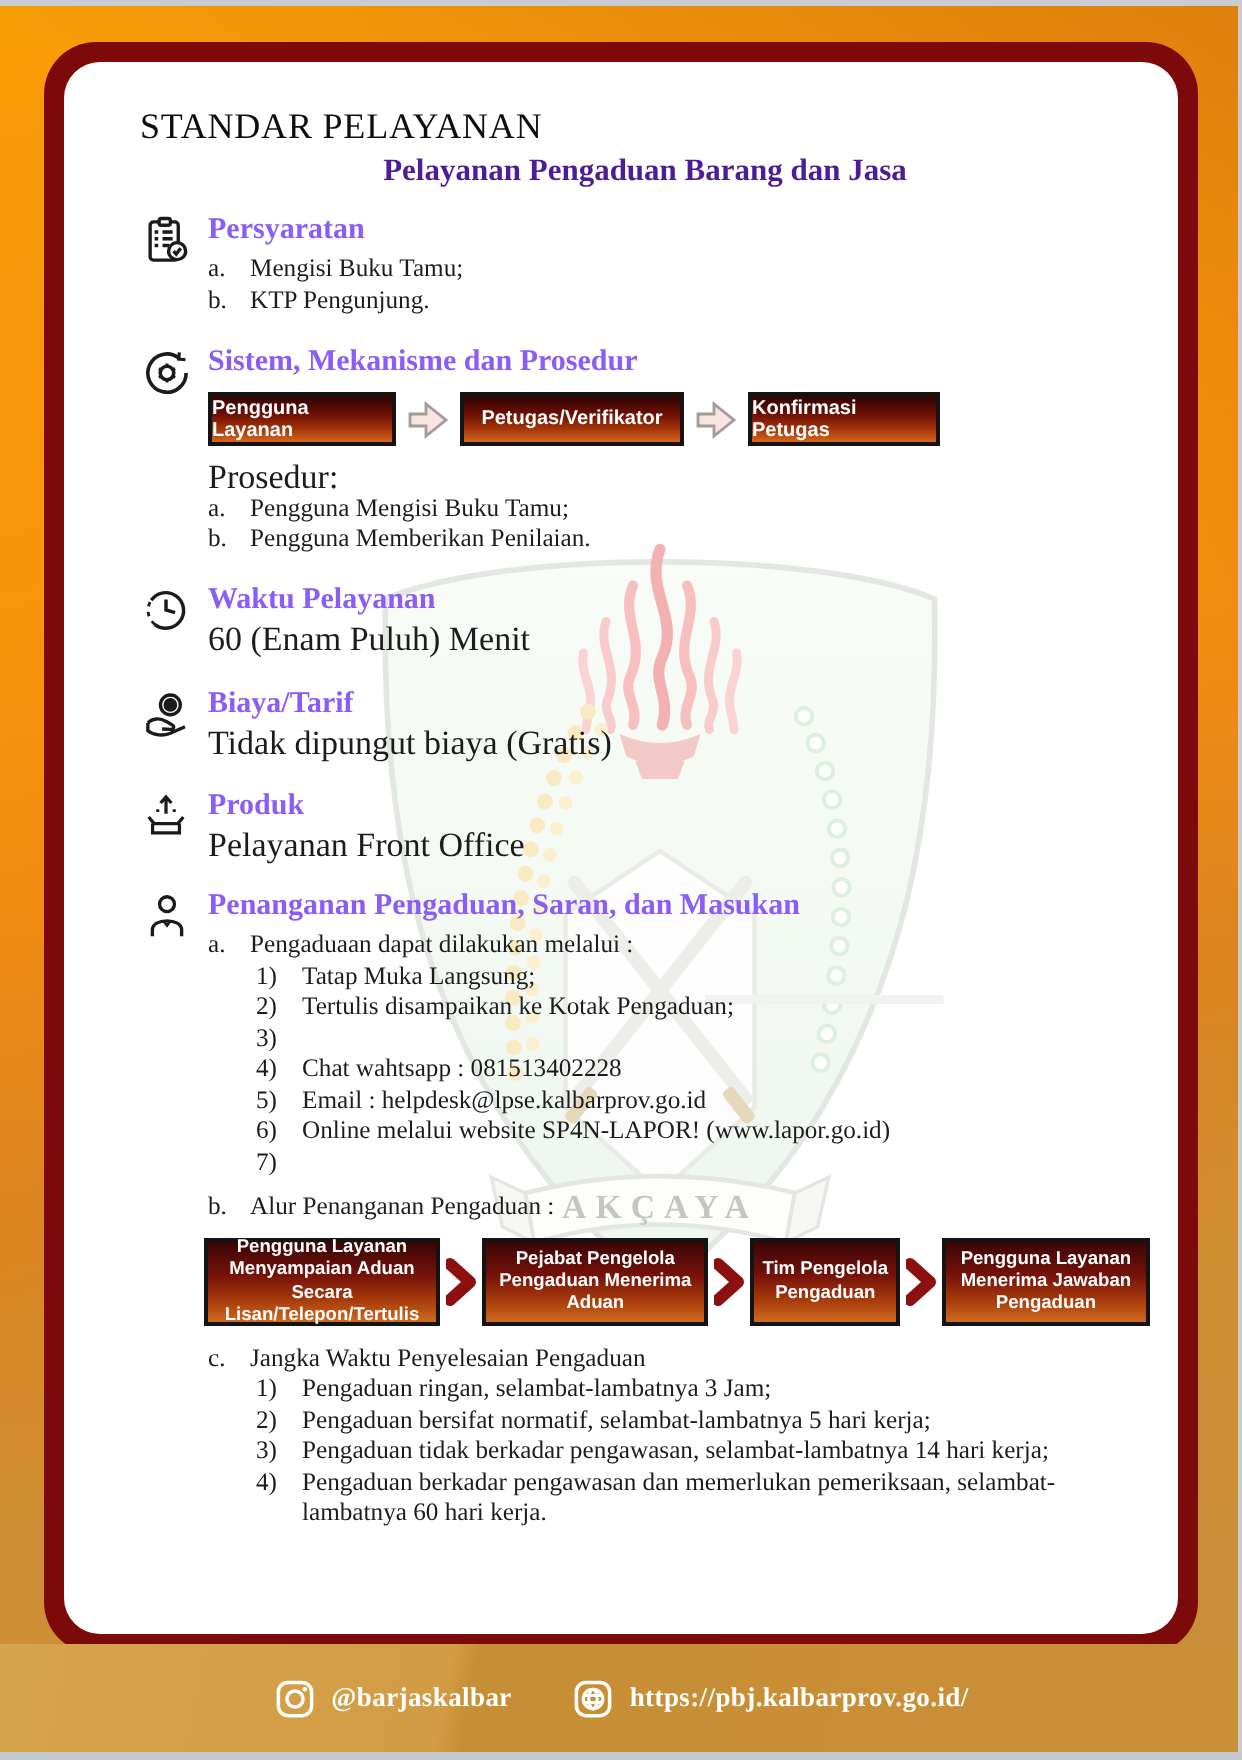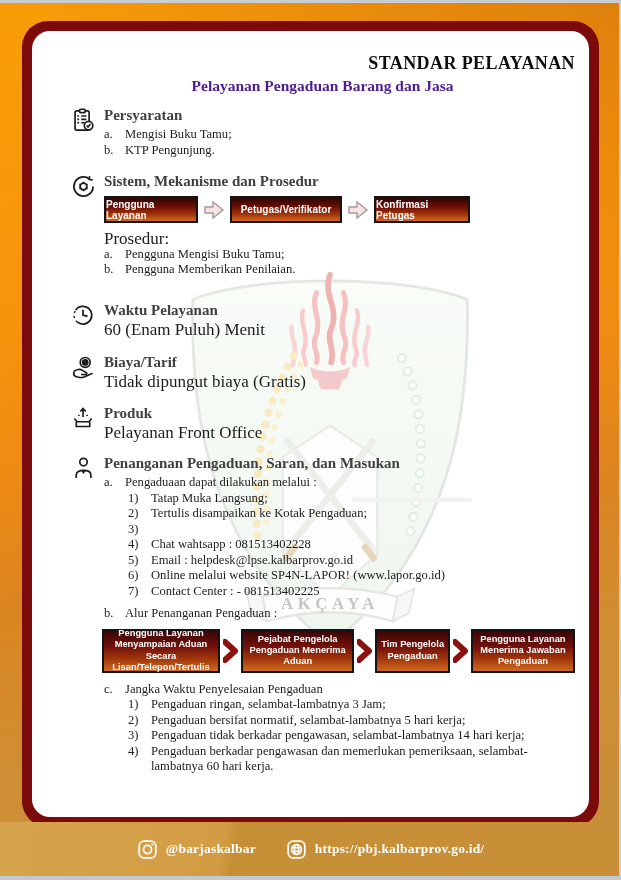--- a/index.html
+++ b/index.html
@@ -10,33 +10,33 @@
     background:linear-gradient(205deg,rgba(201,106,16,.55) 0%,rgba(201,106,16,0) 26%);}
   .edge-top{position:absolute;top:0;left:0;right:0;height:3px;background:#c9cdd2;z-index:6;}
   .edge-bottom{position:absolute;bottom:0;left:0;right:0;height:4px;background:#c3c9cf;z-index:6;}
   .edge-right{position:absolute;top:0;bottom:0;right:0;width:2px;background:#c9cdd2;z-index:6;}
 
   .frame{position:absolute;left:22px;top:21px;width:577px;height:806px;background:#7d0a0a;border-radius:26px;z-index:2;}
   .panel{position:absolute;left:10px;top:10px;right:10px;bottom:10px;background:#ffffff;border-radius:18px;overflow:hidden;}
   .watermark{position:absolute;left:148px;top:228px;opacity:.7;z-index:1;pointer-events:none;}
   .content{position:relative;z-index:2;padding:12px 14px 0 38px;color:#1c1c1c;}
 
-  .title{font-size:18px;font-weight:bold;text-align:right;margin:10px 0 3px;color:#0e0e0e;letter-spacing:.4px;}
+  .title{font-size:18px;font-weight:normal;text-align:left;margin:10px 0 3px;color:#0e0e0e;letter-spacing:.4px;}
   .subtitle{font-size:15.5px;font-weight:bold;text-align:center;margin:0 0 6px;color:#4c1d95;}
 
   .section{display:flex;margin-top:12px;}
   .icon-col{width:34px;flex:none;padding-top:0;}
   .sec-body{flex:1;min-width:0;}
-  .sec-title{font-size:15px;font-weight:bold;margin:0 0 3px;color:#404040;}
+  .sec-title{font-size:15px;font-weight:bold;margin:0 0 3px;color:#8b5cf6;}
   .line{font-size:12.6px;line-height:15.5px;display:flex;}
   .m{flex:none;width:21px;}
   .sub{margin-left:24px;}
   .sub .m{width:23px;}
   .plain{font-size:17px;line-height:15.5px;}
-  .mt17{margin-top:17px;} .mt15{margin-top:15px;} .mt14{margin-top:24px;}
+  .mt17{margin-top:17px;} .mt15{margin-top:15px;} .mt14{margin-top:14px;}
 
   .flow1{display:flex;align-items:center;margin:6px 0 8px 0;}
   .fbox1{height:27px;border:2px solid #141414;box-sizing:border-box;display:flex;align-items:center;justify-content:center;
     color:#fff;font-family:"Liberation Sans","DejaVu Sans",sans-serif;font-weight:bold;font-size:10px;
     background:linear-gradient(180deg,#2e0404 0%,#6b0e05 38%,#9c3008 68%,#d4671c 100%);}
   .w1{width:94px;} .w2{width:112px;} .w3{width:96px;}
   .arrow1{margin:0 4px;flex:none;display:flex;}
 
   .flow2{display:flex;align-items:center;margin:7px 0 9px -2px;}
   .fbox2{height:44px;border:2px solid #141414;box-sizing:border-box;display:flex;align-items:center;justify-content:center;
@@ -245,21 +245,20 @@
               <div class="line">
                   <span class="m">5)</span>
                   <span>Email : helpdesk@lpse.kalbarprov.go.id</span>
                 </div>
               <div class="line">
                   <span class="m">6)</span>
                   <span>Online melalui website SP4N-LAPOR! (www.lapor.go.id)</span>
                 </div>
               <div class="line">
                   <span class="m">7)</span>
-                  <span>Contact Center : - 081513402225</span>
                 </div>
             </div>
             <div class="line" style="margin-top:7px">
                 <span class="m">b.</span>
                 <span>Alur Penanganan Pengaduan :</span>
               </div>
             <div class="flow2">
               <div class="fbox2 v1">Pengguna Layanan
 Menyampaian Aduan Secara
 Lisan/Telepon/Tertulis</div>

